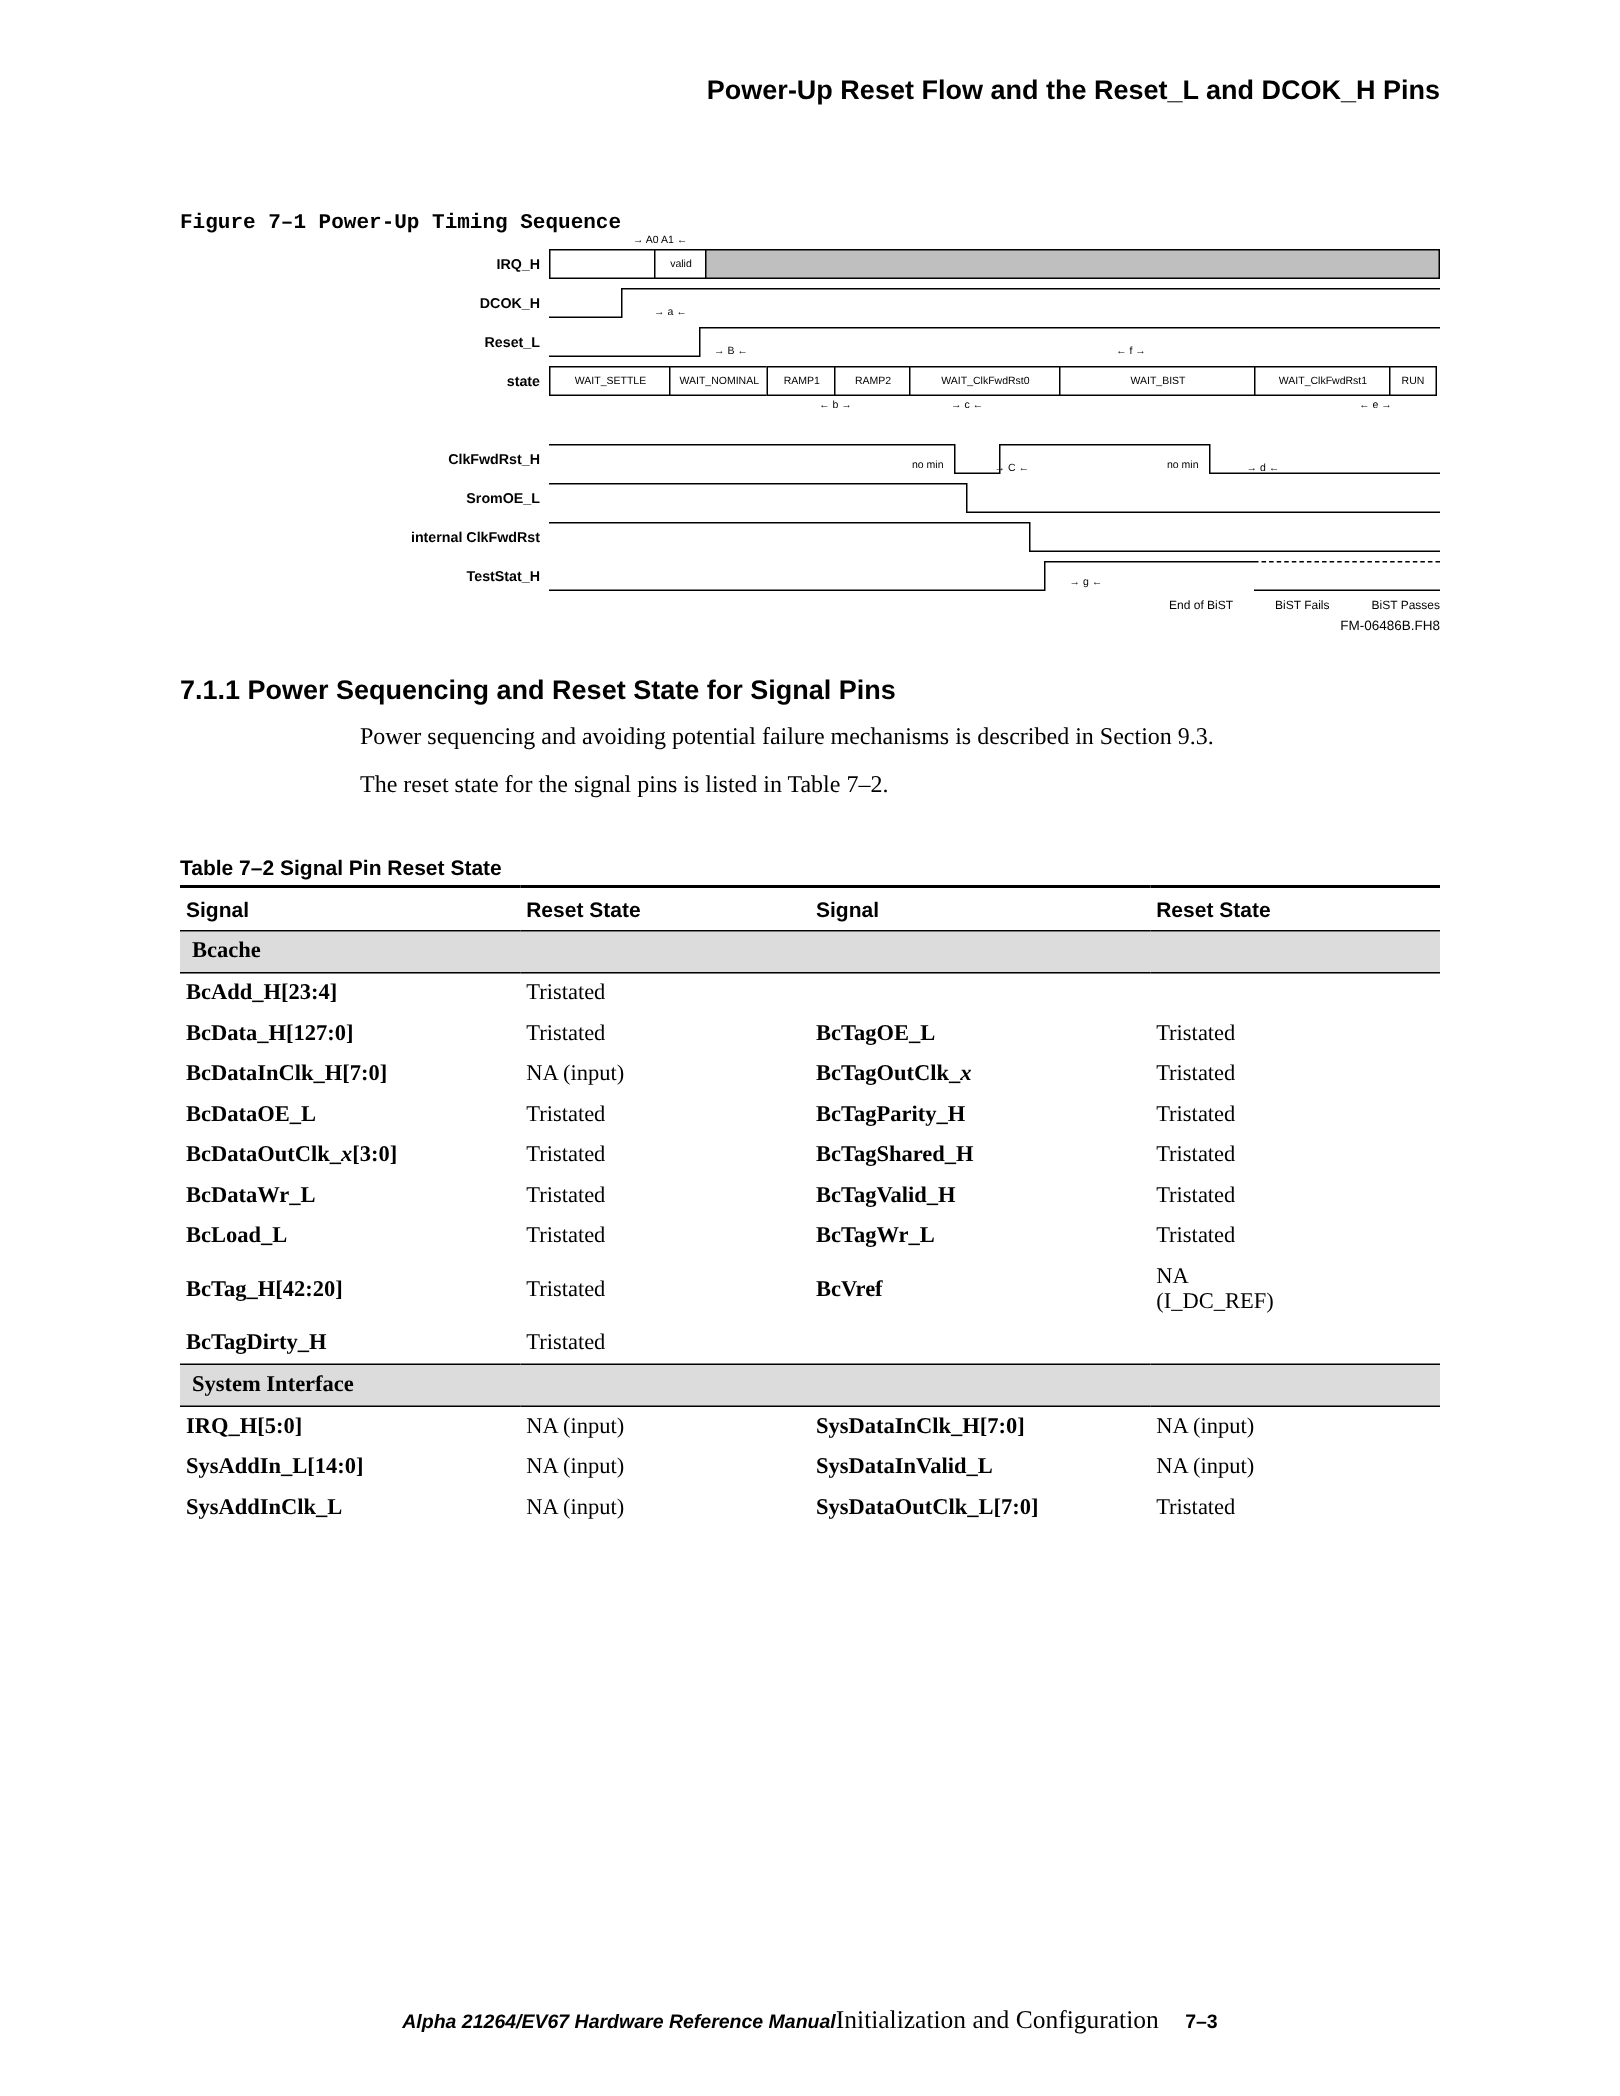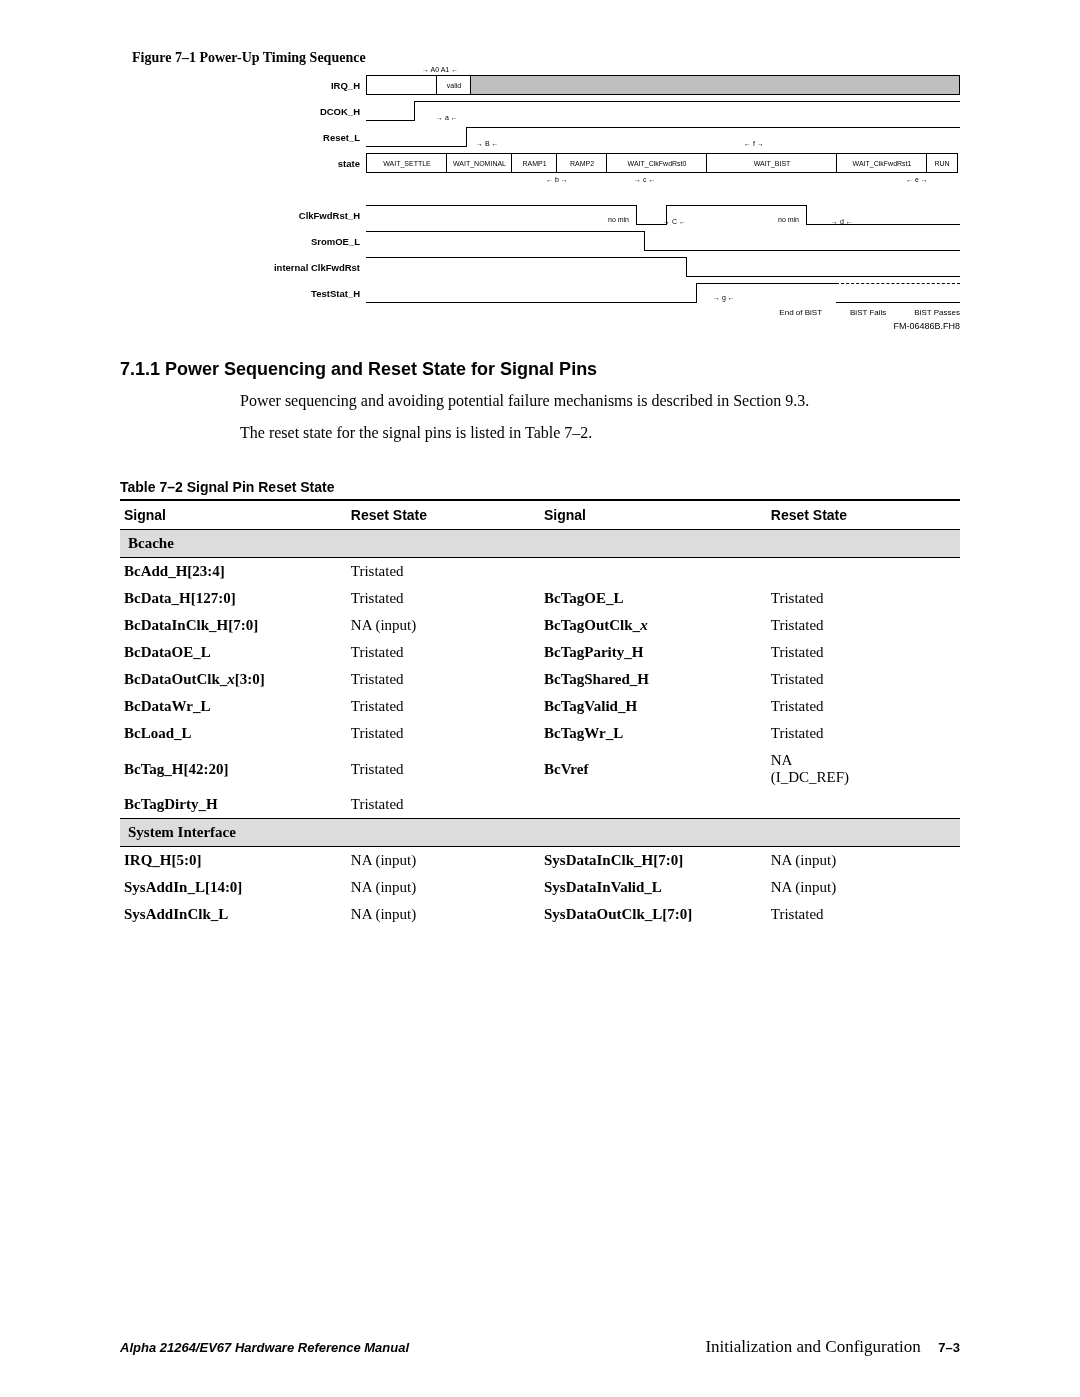--- a/index.html
+++ b/index.html
@@ -17,24 +17,24 @@
     position: relative;
   }
   .running-head {
     font-family: Helvetica, Arial, sans-serif;
     font-weight: bold;
     font-size: 18px;
     text-align: right;
     margin-bottom: 70px;
   }
   .fig-caption {
-    font-family: Liberation Serif, serif;
+    font-family: Liberation Mono, monospace;
     font-weight: bold;
     font-size: 14px;
-    margin: 0 0 6px 12px;
+    margin: 0 0 6px 0;
   }
   .timing-wrap {
     width: 710px;
     margin-left: 130px;
     margin-bottom: 28px;
   }
   .timing-row {
     display: flex;
     align-items: center;
     height: 26px;
@@ -133,34 +133,35 @@
     padding: 5px 8px;
     border-top: 1px solid #000;
     border-bottom: 1px solid #000;
   }
   .footer {
     position: absolute;
     left: 120px;
     right: 120px;
     bottom: 40px;
     display: flex;
-    justify-content: space-between;
+    justify-content: center;
     align-items: baseline;
     font-family: Helvetica, Arial, sans-serif;
     font-size: 13px;
   }
   .footer-left { font-style: italic; font-weight: bold; }
   .footer-right-label { font-family:"Times New Roman", Times, serif; font-size:17px; }
   .footer-page { font-family: Helvetica, Arial, sans-serif; font-weight:bold; margin-left:14px; }
 </style>
 </head>
 <body>
 
 <div class="page">
 
+  <div class="running-head">Power-Up Reset Flow and the Reset_L and DCOK_H Pins</div>
 
   <div class="fig-caption">Figure 7–1  Power-Up Timing Sequence</div>
 
   <div class="timing-wrap">
 
     <div class="timing-row">
       <div class="timing-label">IRQ_H</div>
       <div class="timing-canvas">
         <div class="t-tag arrows" style="left:56px; top:-6px;">A0 A1</div>
 

